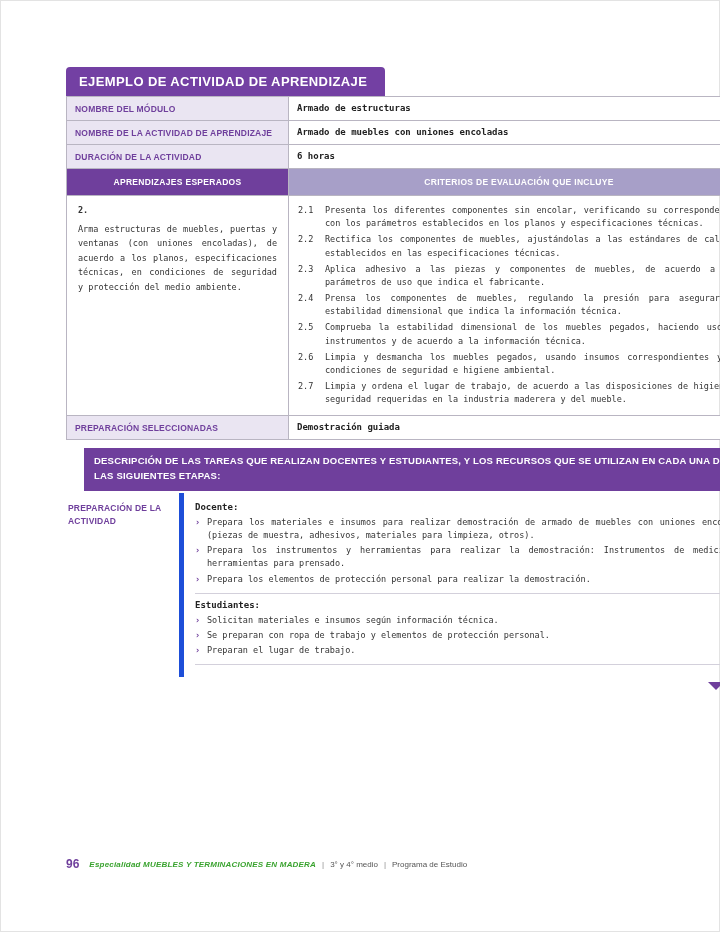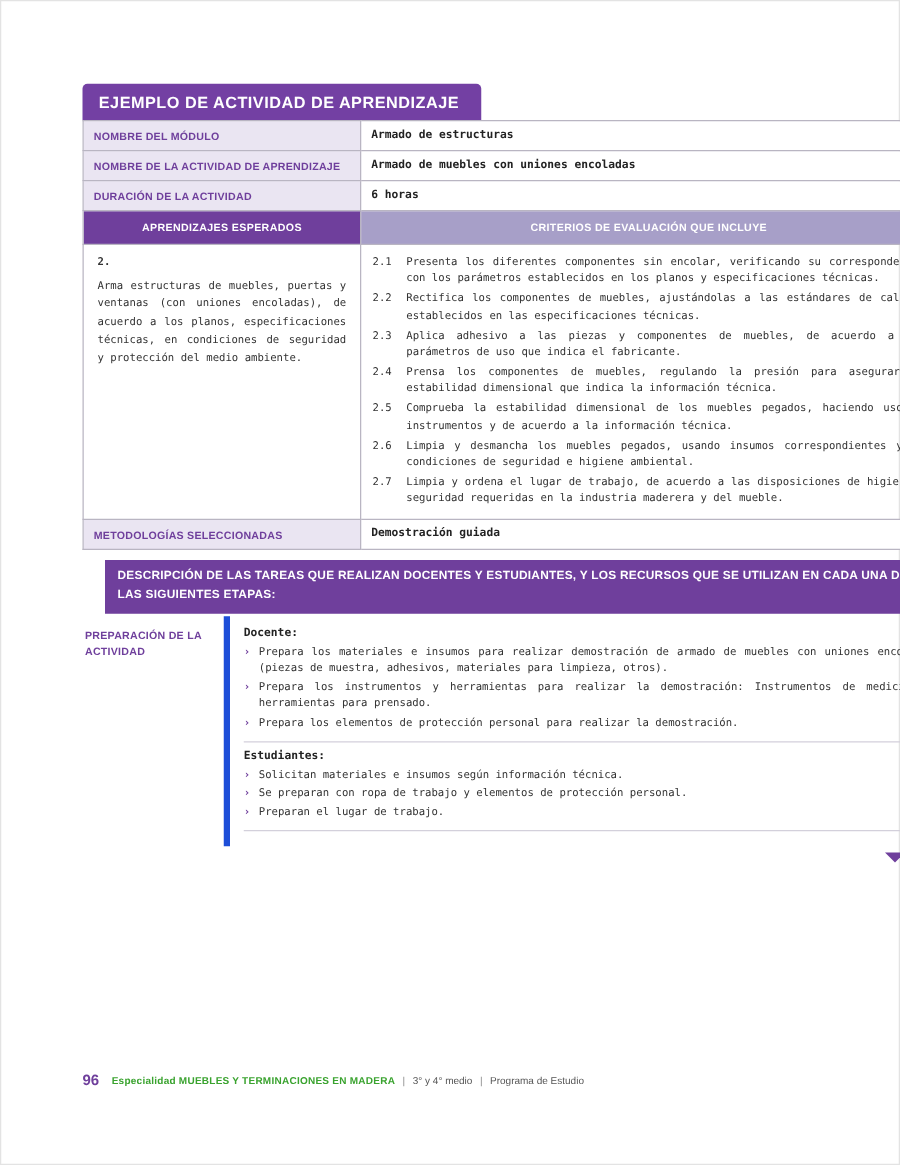--- a/index.html
+++ b/index.html
@@ -114,21 +114,21 @@
     border-right:8px solid transparent;
     border-top:8px solid #6f3f9c;
   }
 
   .footer {
     position:absolute; left:65px; bottom:60px;
     display:flex; align-items:center; gap:6px;
     font-size:8px; white-space:nowrap;margin-top:48px;
   }
   .footer .pg { color:#6f3f9c; font-weight:bold; font-size:12px; margin-right:4px; }
-  .footer .spec { color:#3aa32f; font-weight:bold; letter-spacing:.2px; }
+  .footer .spec { color:#3aa32f; font-weight:bold; letter-spacing:.2px;font-style:italic; }
   .footer .sep { color:#8a8a8a; }
   .footer .grade, .footer .program { color:#555; }
 </style>
 </head>
 <body>
 
 <div class="page">
   <div class="content">
 
     <div class="title-badge">EJEMPLO DE ACTIVIDAD DE APRENDIZAJE</div>
@@ -185,21 +185,21 @@
               <span class="crit-num">2.6</span>
               <span class="crit-text">Limpia y desmancha los muebles pegados, usando insumos correspondientes y en condiciones de seguridad e higiene ambiental.</span>
             </div>
             <div class="crit">
               <span class="crit-num">2.7</span>
               <span class="crit-text">Limpia y ordena el lugar de trabajo, de acuerdo a las disposiciones de higiene y seguridad requeridas en la industria maderera y del mueble.</span>
             </div>
           </td>
         </tr>
         <tr>
-          <td class="lbl">METODOLOGÍAS SELECCIONADAS</td>
+          <td class="lbl">PREPARACIÓN SELECCIONADAS</td>
           <td class="val">Demostración guiada</td>
         </tr>
       </tbody>
     </table>
 
     <div class="banner">DESCRIPCIÓN DE LAS TAREAS QUE REALIZAN DOCENTES Y ESTUDIANTES, Y LOS RECURSOS QUE SE UTILIZAN EN CADA UNA DE LAS SIGUIENTES ETAPAS:</div>
 
     <div class="prep-section">
       <div class="prep-left">PREPARACIÓN DE LA ACTIVIDAD</div>
       <div class="prep-right">

